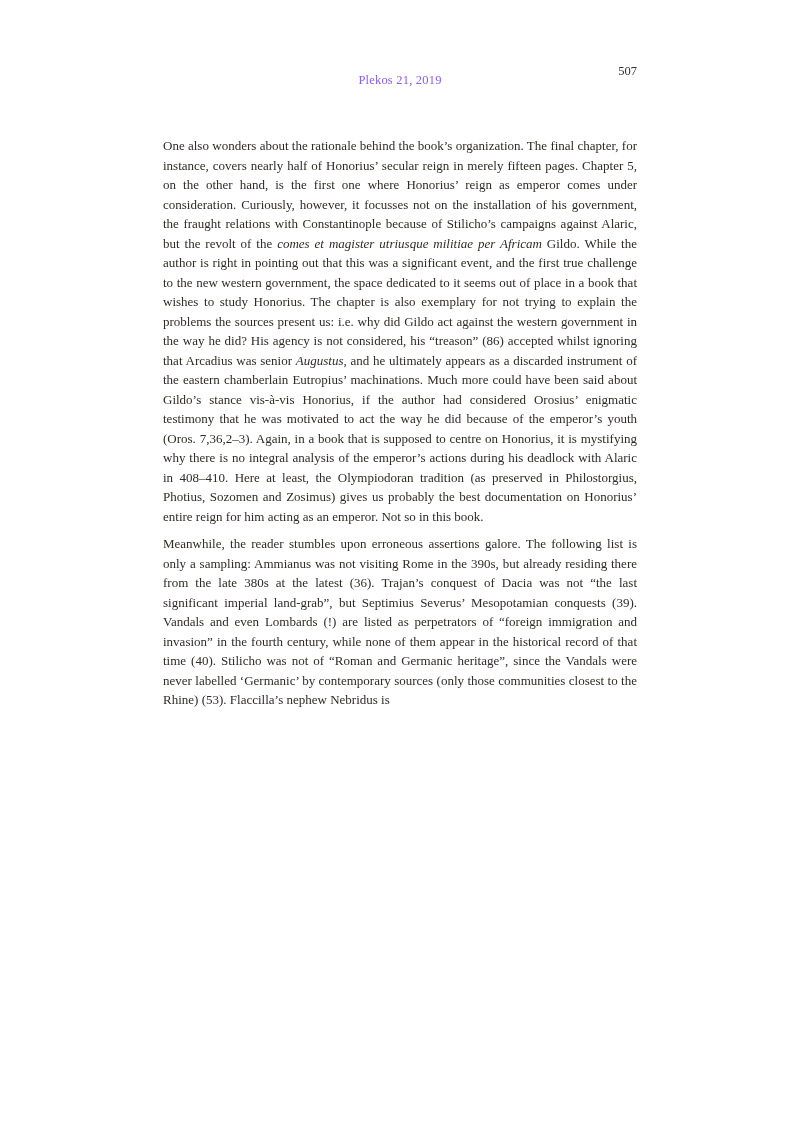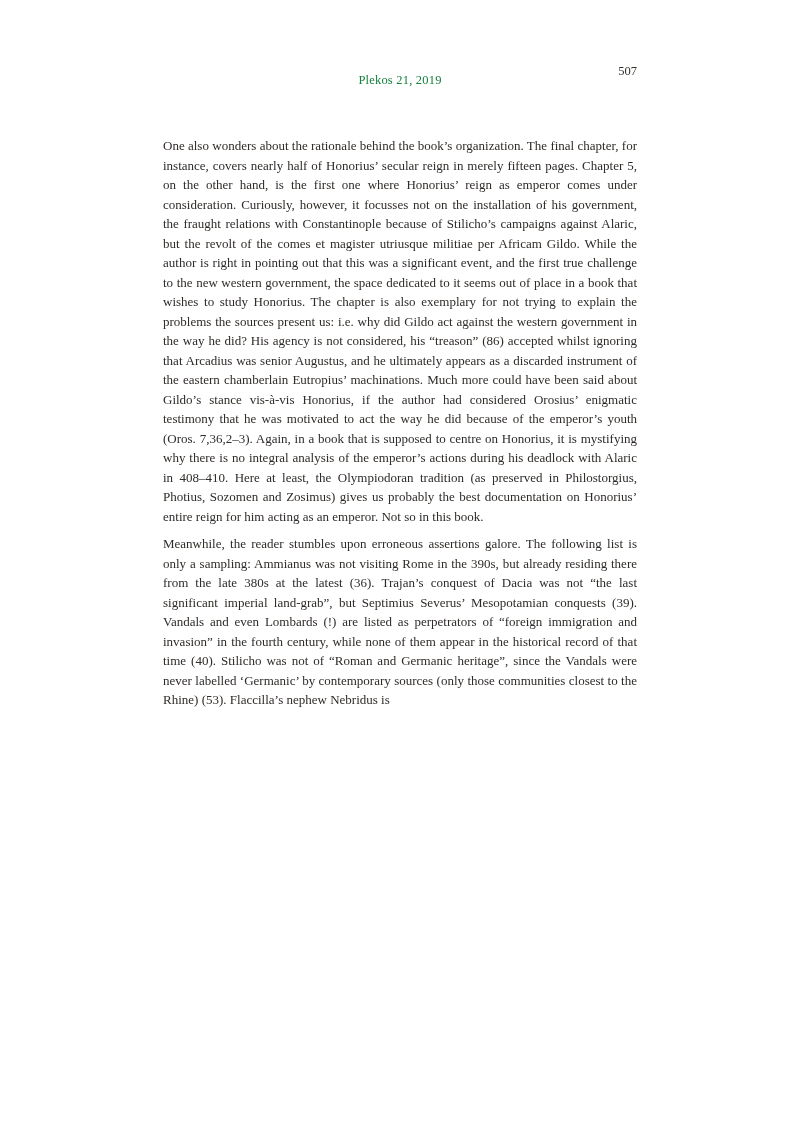--- a/index.html
+++ b/index.html
@@ -22,21 +22,21 @@
     left: 163px;
     width: 474px;
     height: 30px;
   }
   .journal-title {
     display: block;
     text-align: center;
     font-size: 12.5px;
     letter-spacing: 0.2px;
     margin-top: 9px;
-    color: #15803d;
+    color: #8b5cf6;
   }
   .page-number {
     position: absolute;
     top: 0;
     right: 0;
     font-size: 12.5px;
     color: #332f2b;
   }
   .content {
     position: absolute;
@@ -47,20 +47,21 @@
     line-height: 19.5px;
     text-align: justify;
     hyphens: auto;
     -webkit-hyphens: auto;
   }
   p.para {
     margin: 0 0 8px 0;
     padding: 0;
   }
   .italic {
+    font-style: italic;
   }
 </style>
 </head>
 <body>
 
 <div class="page">
   <div class="header">
     <span class="journal-title">Plekos 21, 2019</span>
     <span class="page-number">507</span>
   </div>

